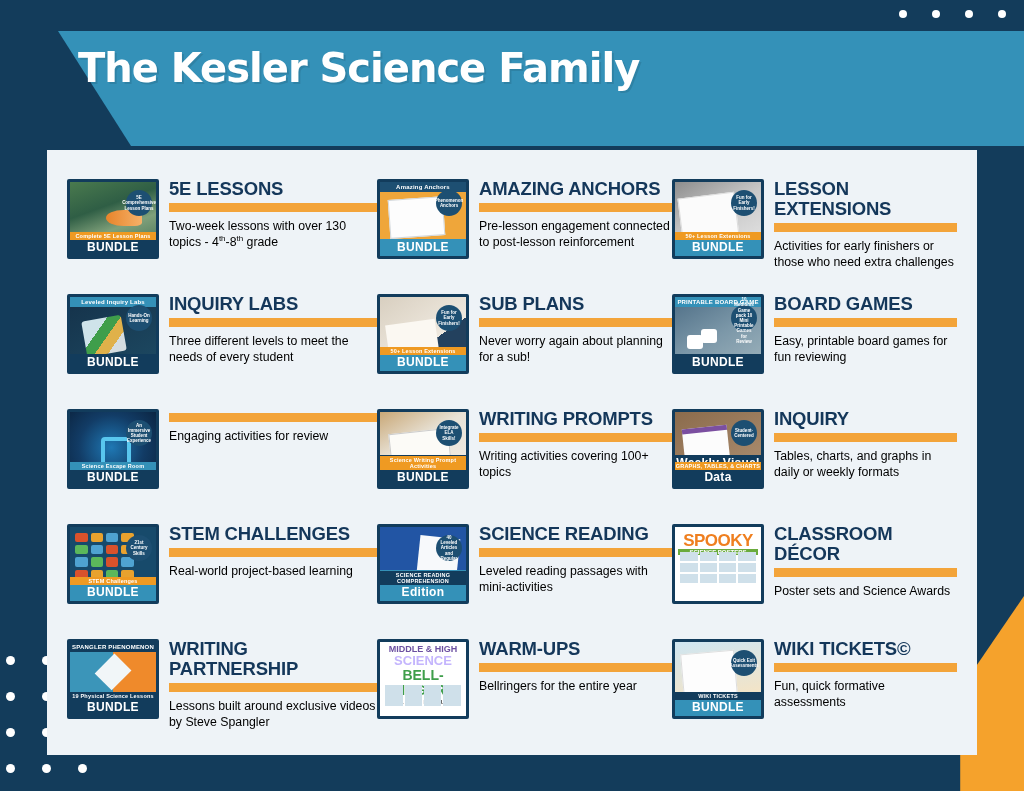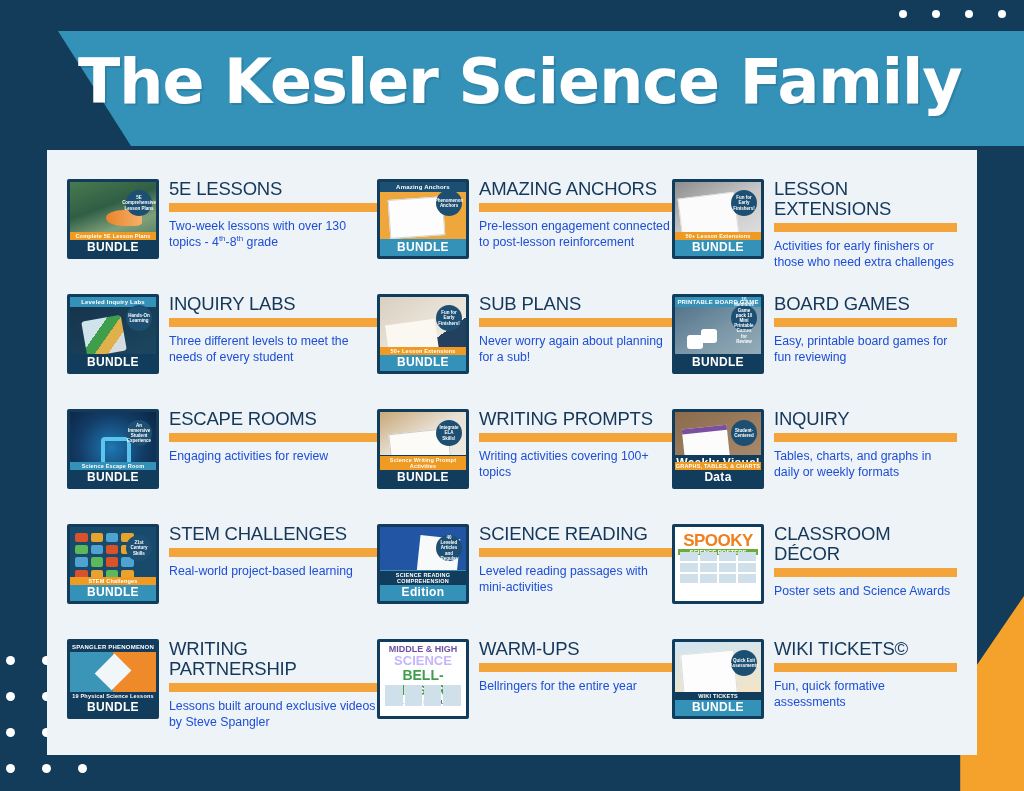--- a/index.html
+++ b/index.html
@@ -37,21 +37,21 @@
 
   
   .header-band {
     position:absolute; left:0; top:31px;
     width:1024px; height:115px;
     background:#3491b8;
     clip-path: polygon(58px 0, 1024px 0, 1024px 100%, 131px 100%);
   }
   .header-title {
     position:absolute; left:78px; top:45px;
-    font-size:62px;
+    font-size:40px;
     font-weight:700;
     color:#ffffff;
     letter-spacing:-1px;
     font-family:"DejaVu Sans", sans-serif;
     white-space:nowrap;
     text-shadow: 2px 2px 0 rgba(0,0,0,0.10);
   }
 
   
   .card {
@@ -107,28 +107,28 @@
     background:#1d4f72; color:#fff;
     font-size:4.5px; font-weight:700; text-align:center;
     display:flex; align-items:center; justify-content:center;
     line-height:1.15; padding:2px;
   }
 
   
   .txt { padding-top:4px; flex:1 1 auto; min-width:0; }
   .ttl {
     color:#14375a;
-    font-weight:400;
+    font-weight:700;
     font-size:18.5px;
     line-height:1.08;
     letter-spacing:-.2px;
   }
   .rule { height:9px; background:#f3a43a; margin:4px 0 6px 0; }
   .desc {
-    color:#1d4ed8;
+    color:#000000;
     font-size:12.3px;
     line-height:1.34;
   }
   .desc sup { font-size:8px; vertical-align:super; }
 
   
   .a-anemone{background:linear-gradient(160deg,#4a7a4e 0%,#2f5e45 35%,#7fa07a 60%,#3a6b52 100%);}
   .a-anemone:after{content:"";position:absolute;left:42%;top:38%;width:42%;height:22%;
     background:linear-gradient(90deg,#e8842a,#f5b169);border-radius:50% 20% 20% 50%;}
   .a-labs{background:linear-gradient(150deg,#15324a,#1d4a63);}
@@ -315,21 +315,20 @@
         </div>
       </div>
       <div class="item">
         <div class="thumb">
           <div class="thumb-art a-escape"></div>
           <div class="badge" style="right:4px;top:8px;width:26px;height:26px">An Immersive Student Experience</div>
           <div class="thumb-caption">BUNDLE</div>
           <div class="thumb-sub" style="bottom:16px;background:#3491b8">Science Escape Room</div>
         </div>
         <div class="txt">
-          <div class="ttl">ESCAPE ROOMS</div>
           <div class="rule"></div>
           <div class="desc"><span>Engaging activities for review</span></div>
         </div>
       </div>
       <div class="item">
         <div class="thumb">
           <div class="thumb-art a-writing"></div>
           <div class="badge" style="right:4px;top:8px;width:26px;height:26px">Integrate ELA Skills!</div>
           <div class="thumb-caption">MEGA BUNDLE</div>
           <div class="thumb-sub" style="bottom:16px;background:#ef9a22">Science Writing Prompt Activities</div>

